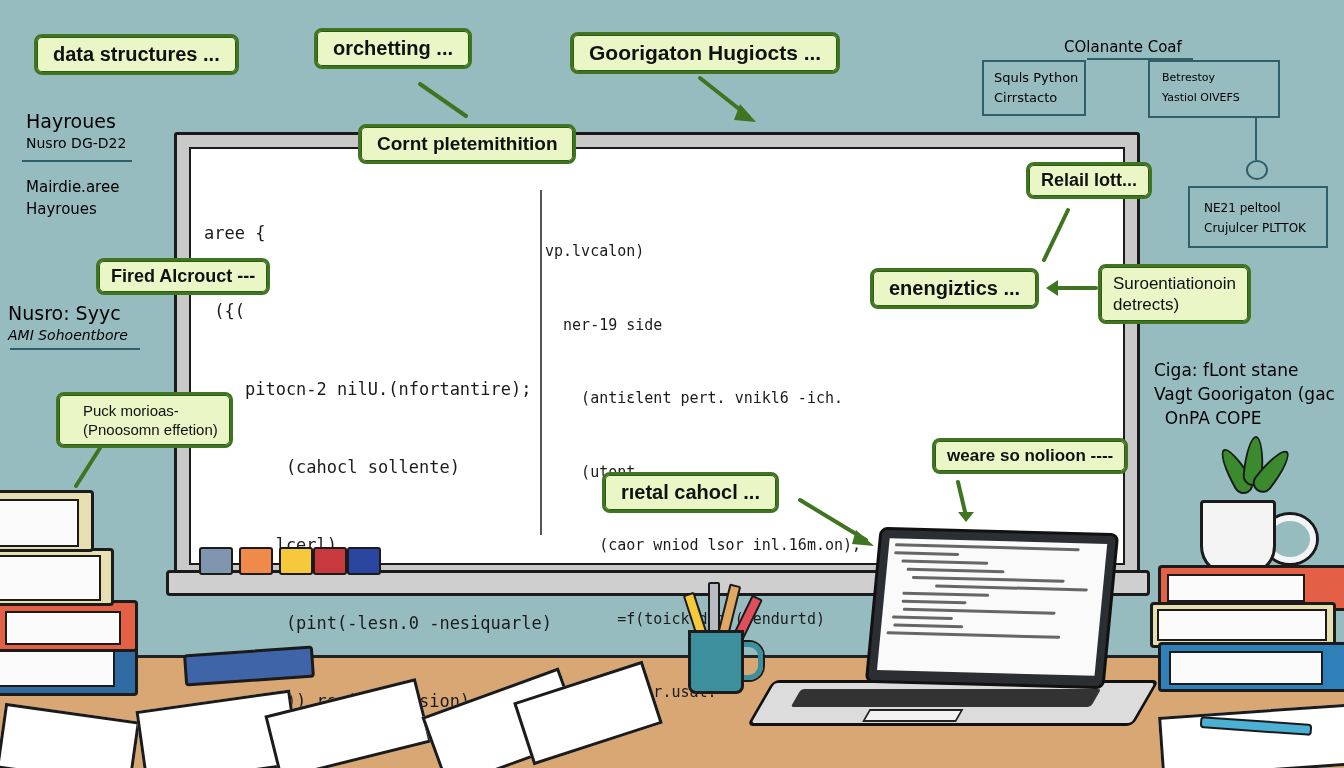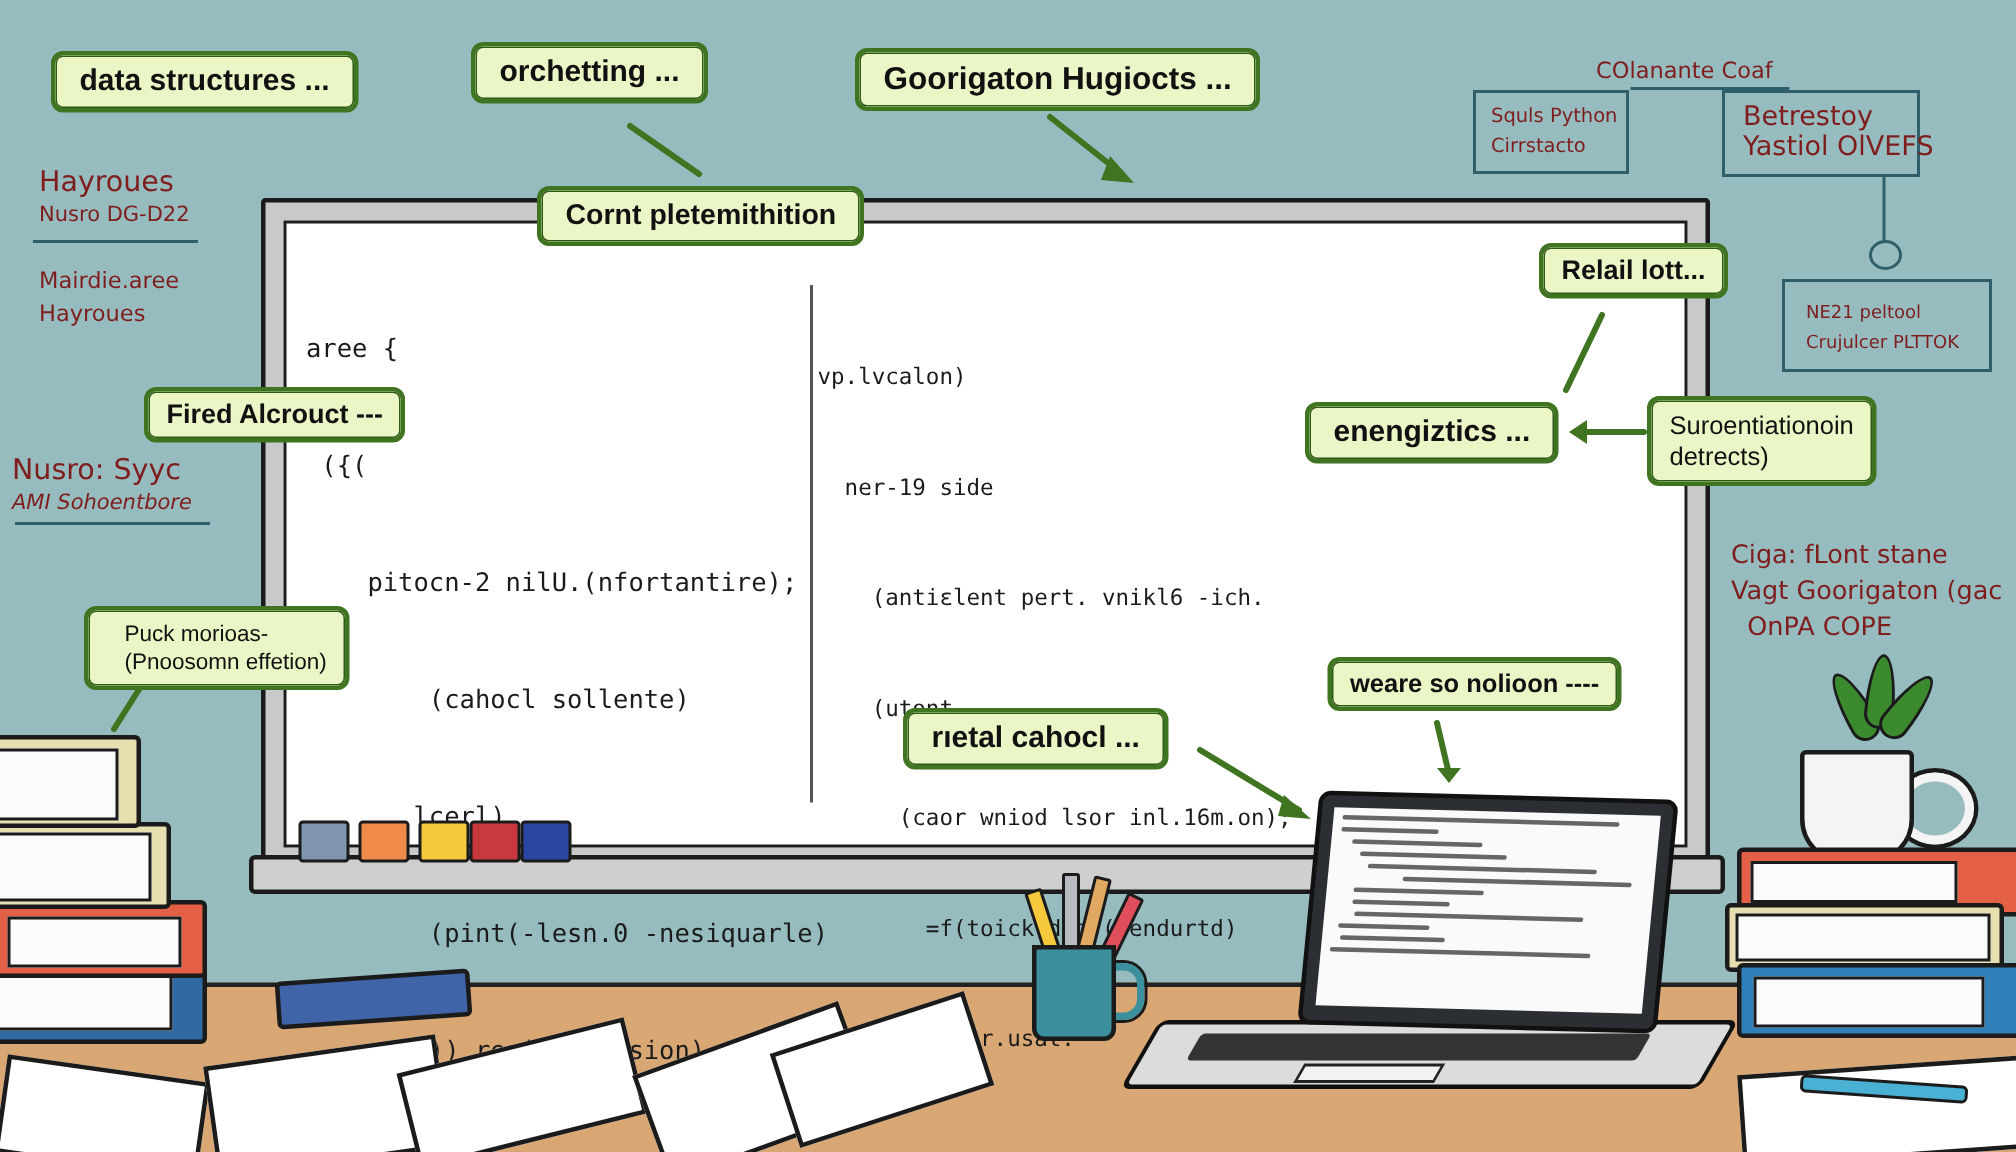--- a/index.html
+++ b/index.html
@@ -13,21 +13,21 @@
   .tray{left:166px;top:570px;width:978px;height:20px;background:#cfcfcf;border:3px solid #1b1b1b;border-radius:4px;}
   .marker{position:absolute;top:-26px;width:30px;height:24px;border:2px solid #1b1b1b;border-radius:3px;}
   .divider{left:540px;top:190px;width:2px;height:345px;background:#555;}
   .code{font-family:"DejaVu Sans Mono",monospace;font-size:17px;color:#1b1b1b;white-space:pre;line-height:26px;}
   .code-right{font-size:15px;line-height:24.5px;}
   
   .callout{background:#eaf6c6;border:3px solid #3f7420;border-radius:8px;color:#111;font-weight:bold;font-size:20px;padding:6px 16px;white-space:nowrap;box-shadow:0 0 0 1px #2f5a18 inset;}
   .callout.sm{font-size:17px;font-weight:normal;padding:6px 12px;line-height:21px;}
   .arrow-svg{position:absolute;overflow:visible;}
   
-  .note{font-family:"DejaVu Sans",sans-serif;color:#7f1d1d;font-size:15px;line-height:22px;white-space:pre;}
+  .note{font-family:"DejaVu Sans",sans-serif;color:#000000;font-size:15px;line-height:22px;white-space:pre;}
   .note.big{font-size:19px;}
   .box{border:2px solid #2f5f6a;}
   
   .laptop-screen{left:872px;top:530px;width:234px;height:150px;background:#2b2f33;border:3px solid #111;border-radius:8px;transform:skewX(-4deg) rotate(1.5deg);}
   .laptop-display{position:absolute;left:8px;top:8px;right:8px;bottom:10px;background:#fafafa;}
   .laptop-line{height:3px;background:#666;margin:5px 6px;border-radius:2px;}
   .laptop-base{left:760px;top:680px;width:380px;height:40px;background:#dcdcdc;border:3px solid #111;border-radius:6px;transform:skewX(-30deg);}
   .keys{position:absolute;left:30px;top:6px;width:300px;height:18px;background:#333;border-radius:3px;}
   .pad{position:absolute;left:110px;top:26px;width:90px;height:9px;background:#f2f2f2;border:2px solid #222;}
   
@@ -50,21 +50,21 @@
 <div class="abs note big" style="left:26px;top:110px;"><div>Hayroues</div><div style="font-size:14px;">Nusro DG-D22</div></div>
 <div class="abs" style="left:22px;top:160px;width:110px;height:2px;background:#2f5f6a;"></div>
 <div class="abs note" style="left:26px;top:176px;"><div>Mairdie.aree</div><div>Hayroues</div></div>
 <div class="abs note big" style="left:8px;top:302px;"><div>Nusro: Syyc</div><div style="font-size:14px;font-style:italic;">AMI Sohoentbore</div></div>
 <div class="abs" style="left:10px;top:348px;width:130px;height:2px;background:#2f5f6a;"></div>
 <div class="abs note big" style="left:1154px;top:358px;font-size:17px;line-height:24px;"><div>Ciga: fLont stane</div><div>Vagt Goorigaton (gac</div><div>  OnPA COPE</div></div>
 
 <div class="abs note" style="left:1064px;top:36px;font-size:15px;">COlanante Coaf</div>
 <div class="abs" style="left:1087px;top:58px;width:106px;height:2px;background:#2f5f6a;"></div>
 <div class="abs box note" style="left:982px;top:60px;width:104px;height:56px;font-size:13px;line-height:20px;padding:6px 0 0 10px;box-sizing:border-box;"><div>Squls Python</div><div>Cirrstacto</div></div>
-<div class="abs box note" style="left:1148px;top:60px;width:132px;height:58px;font-size:18px;line-height:20px;padding:6px 0 0 12px;box-sizing:border-box;"><div>Betrestoy</div><div>Yastiol OlVEFS</div></div>
+<div class="abs box note" style="left:1148px;top:60px;width:132px;height:58px;font-size:11px;line-height:20px;padding:6px 0 0 12px;box-sizing:border-box;"><div>Betrestoy</div><div>Yastiol OlVEFS</div></div>
 <div class="abs" style="left:1255px;top:118px;width:2px;height:42px;background:#2f5f6a;"></div>
 <div class="abs" style="left:1246px;top:160px;width:18px;height:16px;border:2px solid #2f5f6a;border-radius:50%;"></div>
 <div class="abs box note" style="left:1188px;top:186px;width:140px;height:62px;font-size:12px;line-height:20px;padding:10px 0 0 14px;box-sizing:border-box;"><div>NE21 peltool</div><div>Crujulcer PLTTOK</div></div>
 
 <div class="abs board">
   <div class="board-inner"></div>
 </div>
 <div class="abs divider"></div>
 
 <div class="abs code" style="left:204px;top:168px;">
@@ -132,25 +132,25 @@
 <div class="abs callout" style="left:314px;top:28px;font-weight:bold;">orchetting ...</div>
 <div class="abs callout" style="left:570px;top:32px;font-size:21px;">Goorigaton Hugiocts ...</div>
 <div class="abs callout" style="left:358px;top:124px;font-size:19px;">Cornt pletemithition</div>
 <div class="abs callout" style="left:1026px;top:162px;font-size:18px;padding:5px 12px;">Relail lott...</div>
 <div class="abs callout" style="left:870px;top:268px;font-size:20px;">enengiztics ...</div>
 <div class="abs callout sm" style="left:1098px;top:264px;">
     <div>Suroentiationoin</div>
     <div>detrects)</div>
   </div>
 <div class="abs callout" style="left:96px;top:258px;font-size:18px;padding:5px 12px;">Fired Alcrouct ---</div>
-<div class="abs callout sm" style="left:56px;top:404px;font-size:15px;line-height:19px;padding-left:24px;">
+<div class="abs callout sm" style="left:56px;top:392px;font-size:15px;line-height:19px;padding-left:24px;">
     <div>Puck morioas-</div>
     <div>(Pnoosomn effetion)</div>
   </div>
-<div class="abs callout" style="left:885px;top:438px;font-size:17px;padding:5px 12px;">weare so nolioon ----</div>
+<div class="abs callout" style="left:932px;top:438px;font-size:17px;padding:5px 12px;">weare so nolioon ----</div>
 <div class="abs callout" style="left:602px;top:472px;font-size:20px;">rıetal cahocl ...</div>
 
 <div class="book" style="left:-10px;top:640px;width:142px;height:50px;background:#2f6aa3;">
     <div class="pages" style="left:0;top:4px;width:118px;height:36px;"></div>
   </div>
 <div class="book" style="left:-10px;top:600px;width:142px;height:46px;background:#e35f45;">
     <div class="pages" style="left:12px;top:8px;width:112px;height:30px;"></div>
   </div>
 <div class="book" style="left:-10px;top:548px;width:118px;height:52px;background:#e8dfb0;">
     <div class="pages" style="left:0;top:4px;width:104px;height:42px;"></div>

